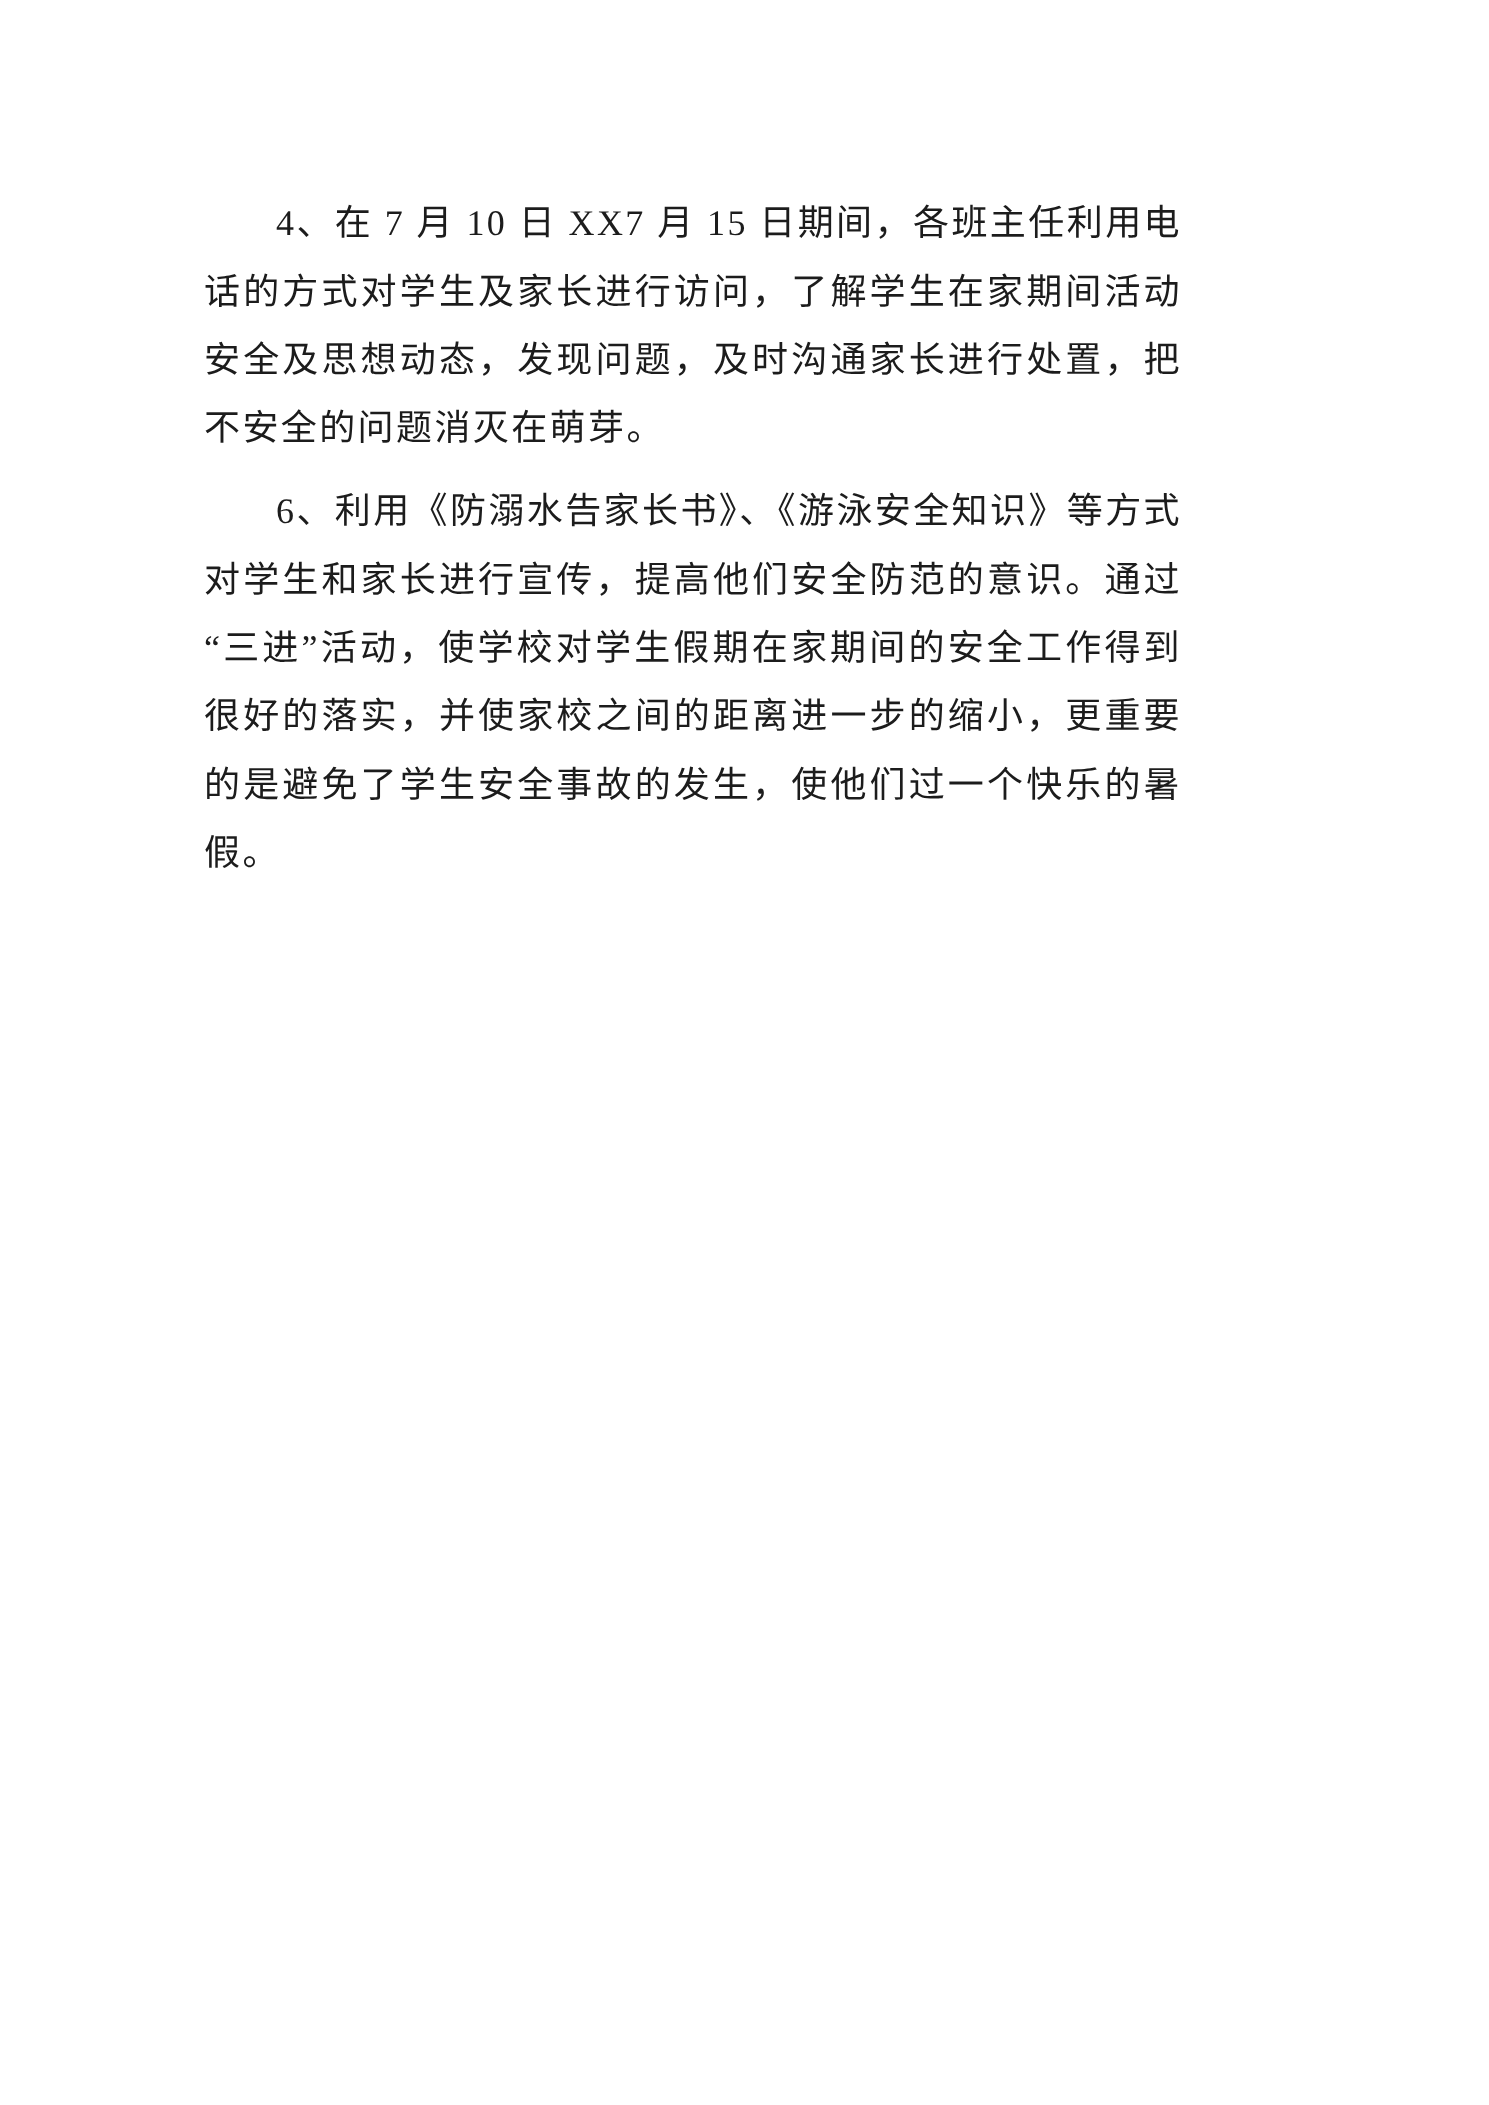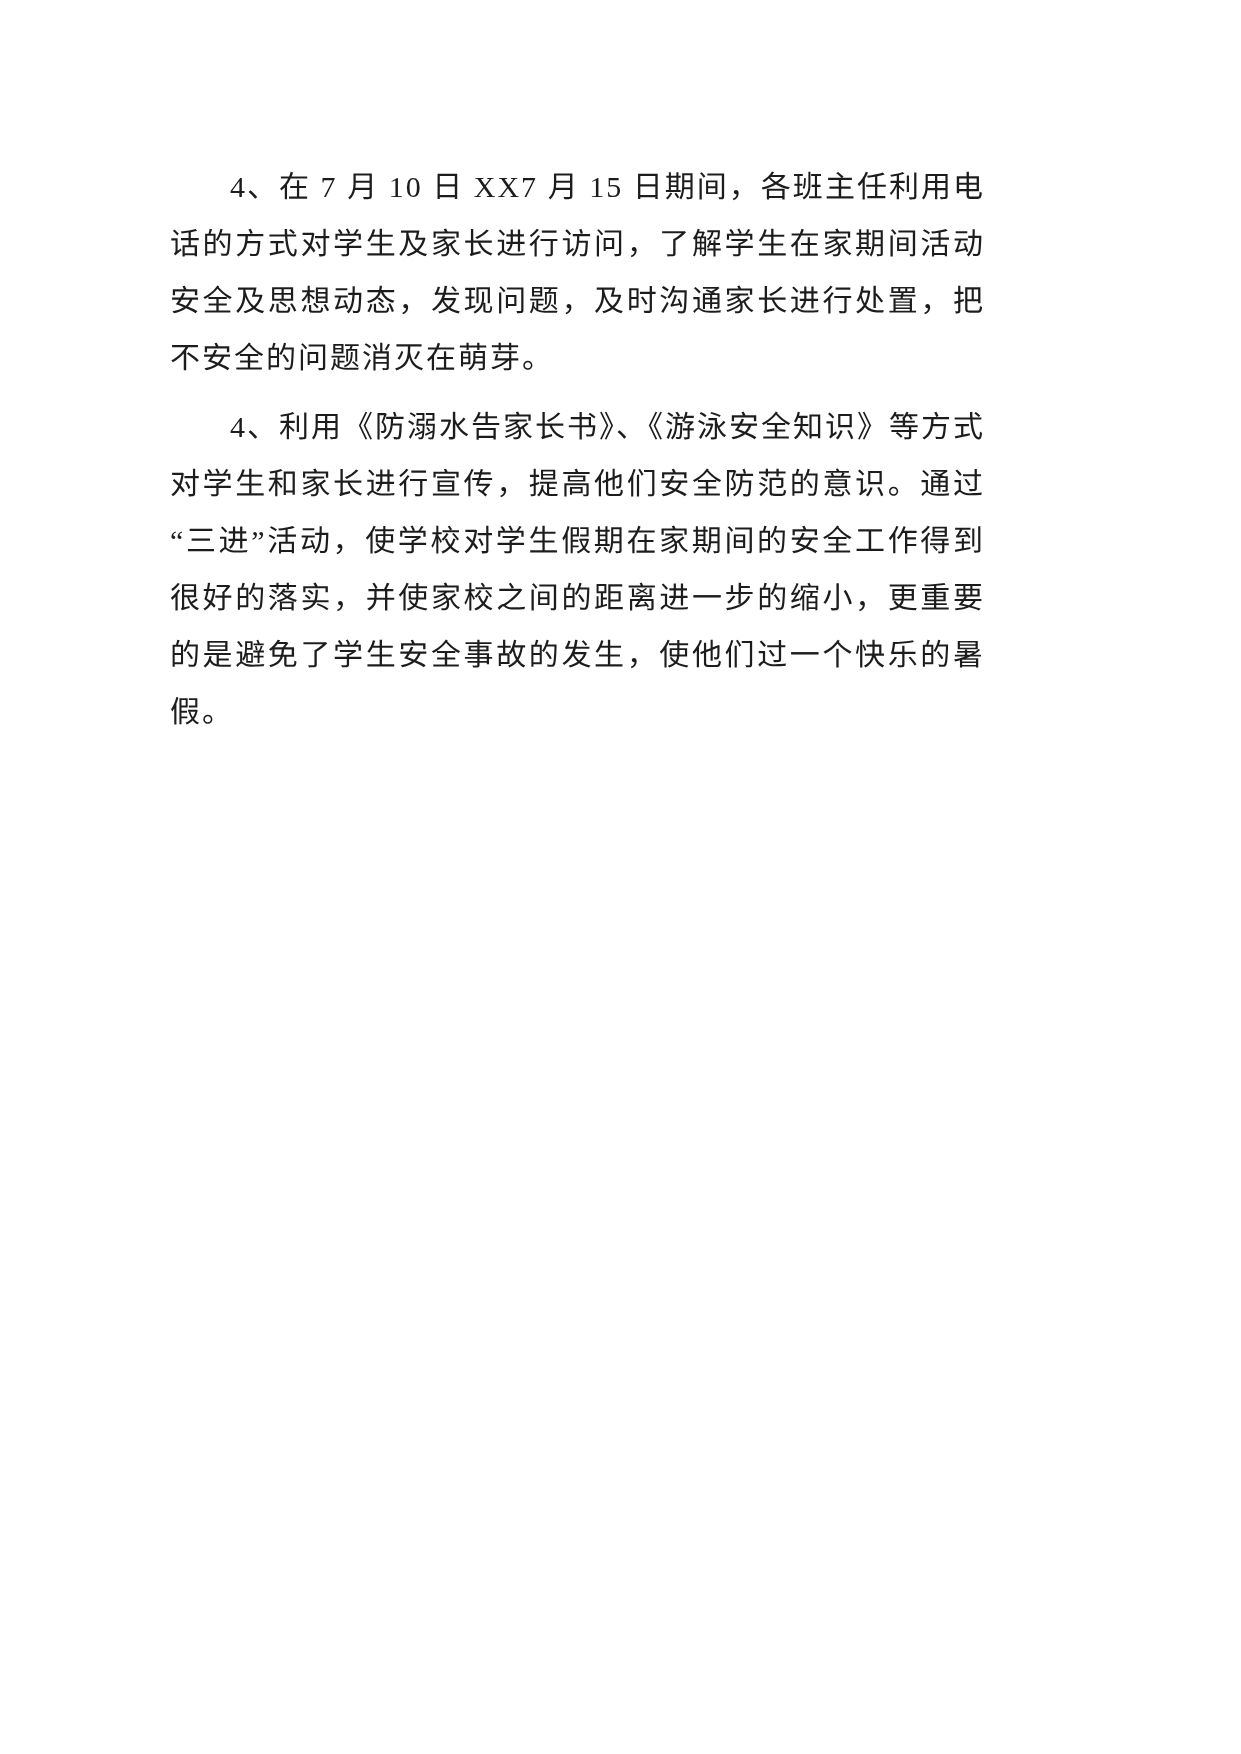--- a/index.html
+++ b/index.html
@@ -41,15 +41,15 @@
   .doc-paragraph + .doc-paragraph {
     margin-top: 12px;
   }
 </style>
 </head>
 <body>
 
 <div class="page">
   <div class="doc-content">
     <p class="doc-paragraph">4、在 7 月 10 日 XX7 月 15 日期间，各班主任利用电话的方式对学生及家长进行访问，了解学生在家期间活动安全及思想动态，发现问题，及时沟通家长进行处置，把不安全的问题消灭在萌芽。</p>
-    <p class="doc-paragraph">4、利用《防溺水告家长书》、《游泳安全知识》等方式对学生和家长进行宣传，提高他们安全防范的意识。通过“三进”活动，使学校对学生假期在家期间的安全工作得到很好的落实，并使家校之间的距离进一步的缩小，更重要的是避免了学生安全事故的发生，使他们过一个快乐的暑假。</p>
+    <p class="doc-paragraph">6、利用《防溺水告家长书》、《游泳安全知识》等方式对学生和家长进行宣传，提高他们安全防范的意识。通过“三进”活动，使学校对学生假期在家期间的安全工作得到很好的落实，并使家校之间的距离进一步的缩小，更重要的是避免了学生安全事故的发生，使他们过一个快乐的暑假。</p>
   </div>
 </div>
 
 </body></html>

